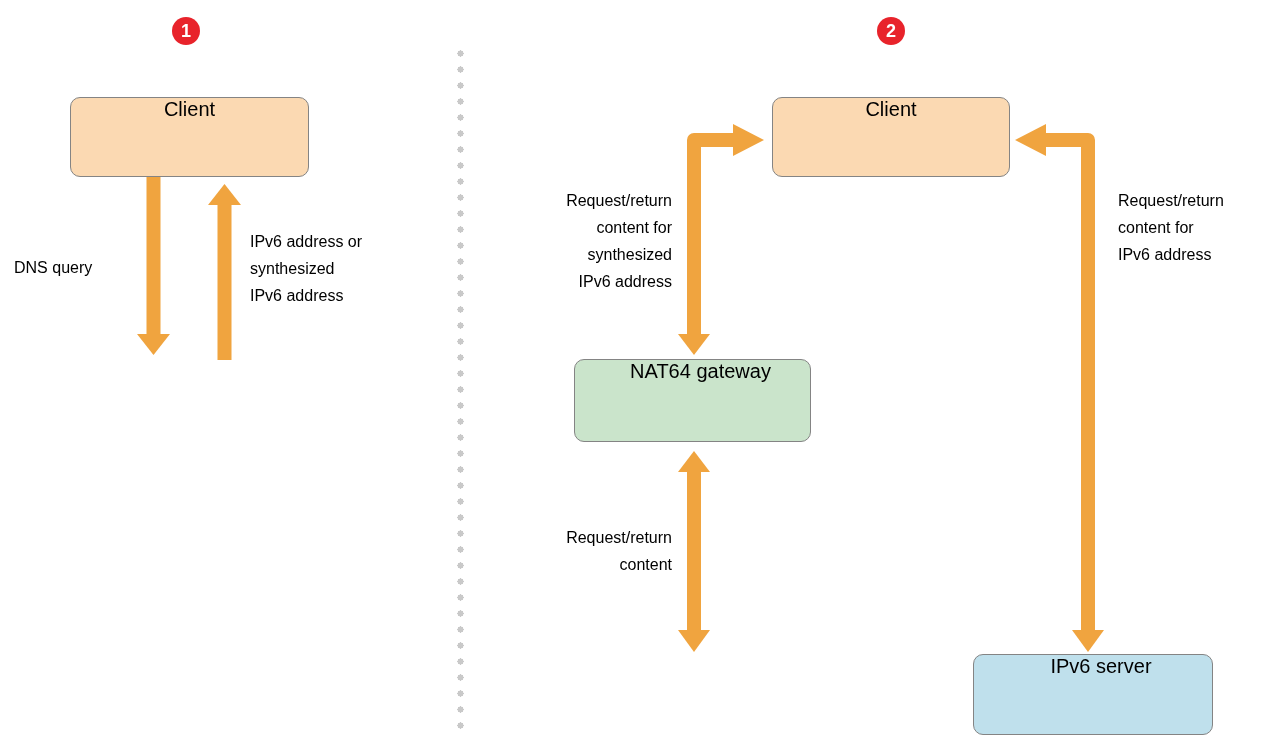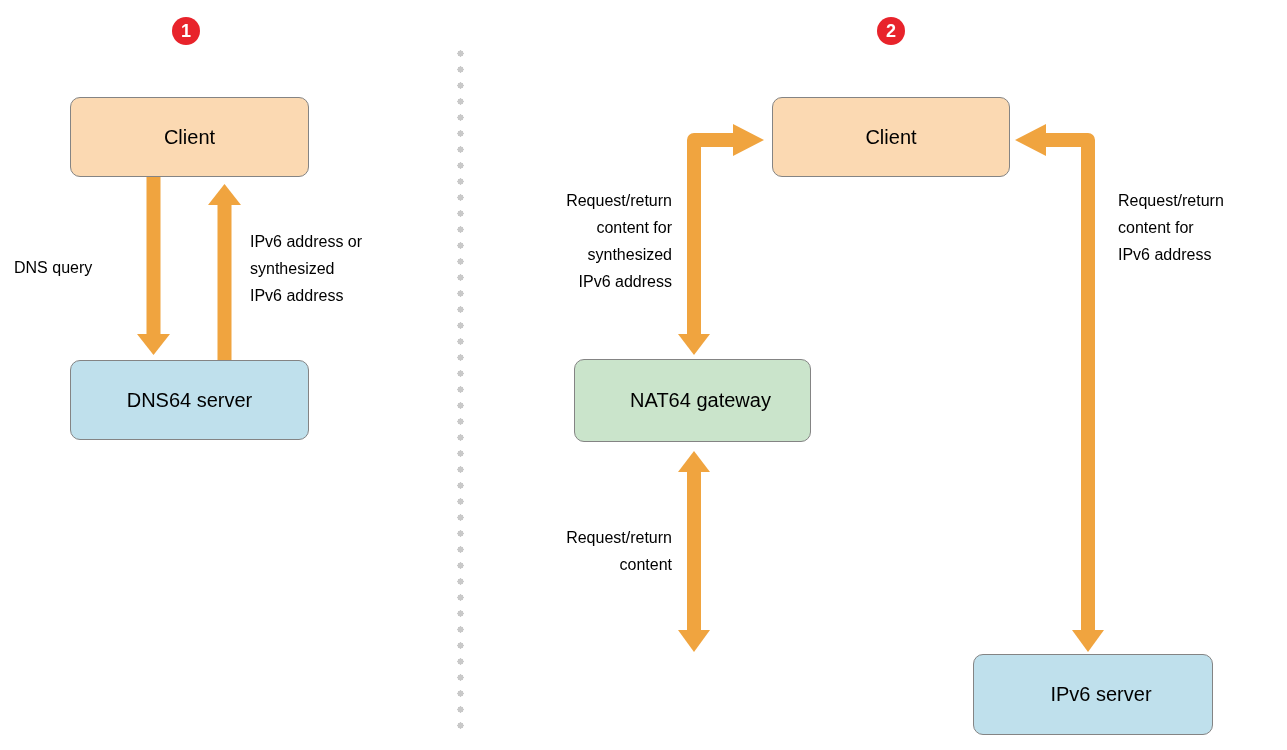--- a/index.html
+++ b/index.html
@@ -37,21 +37,21 @@
     display: flex;
     align-items: center;
     justify-content: center;
     line-height: 1;
   }
   .node {
     position: absolute;
     border: 1.5px solid var(--box-border);
     border-radius: 10px;
     display: flex;
-    align-items: center;
+    align-items: flex-start;
     justify-content: center;
     font-size: 20px;
   }
   .node.client  { background: var(--client-fill); }
   .node.server  { background: var(--server-fill); }
   .node.gateway { background: var(--gateway-fill); padding-left: 16px; }
   .label {
     position: absolute;
     font-size: 16px;
     line-height: 27px;
@@ -121,23 +121,20 @@
   </svg>
 
   <div class="divider"></div>
 
   <div class="badge" style="left:172px; top:17px;">1</div>
 
   <div class="node client" style="left:70px; top:97px; width:239px; height:80px;">
     <span>Client</span>
   </div>
 
-  <div class="node server" style="left:70px; top:360px; width:239px; height:80px;">
-    <span>DNS64 server</span>
-  </div>
 
   <div class="label left" style="left:14px; top:254px;">DNS query</div>
 
   <div class="label left" style="left:250px; top:228px;">
     <div>IPv6 address or</div>
     <div>synthesized</div>
     <div>IPv6 address</div>
   </div>
 
   <div class="badge" style="left:877px; top:17px;">2</div>

